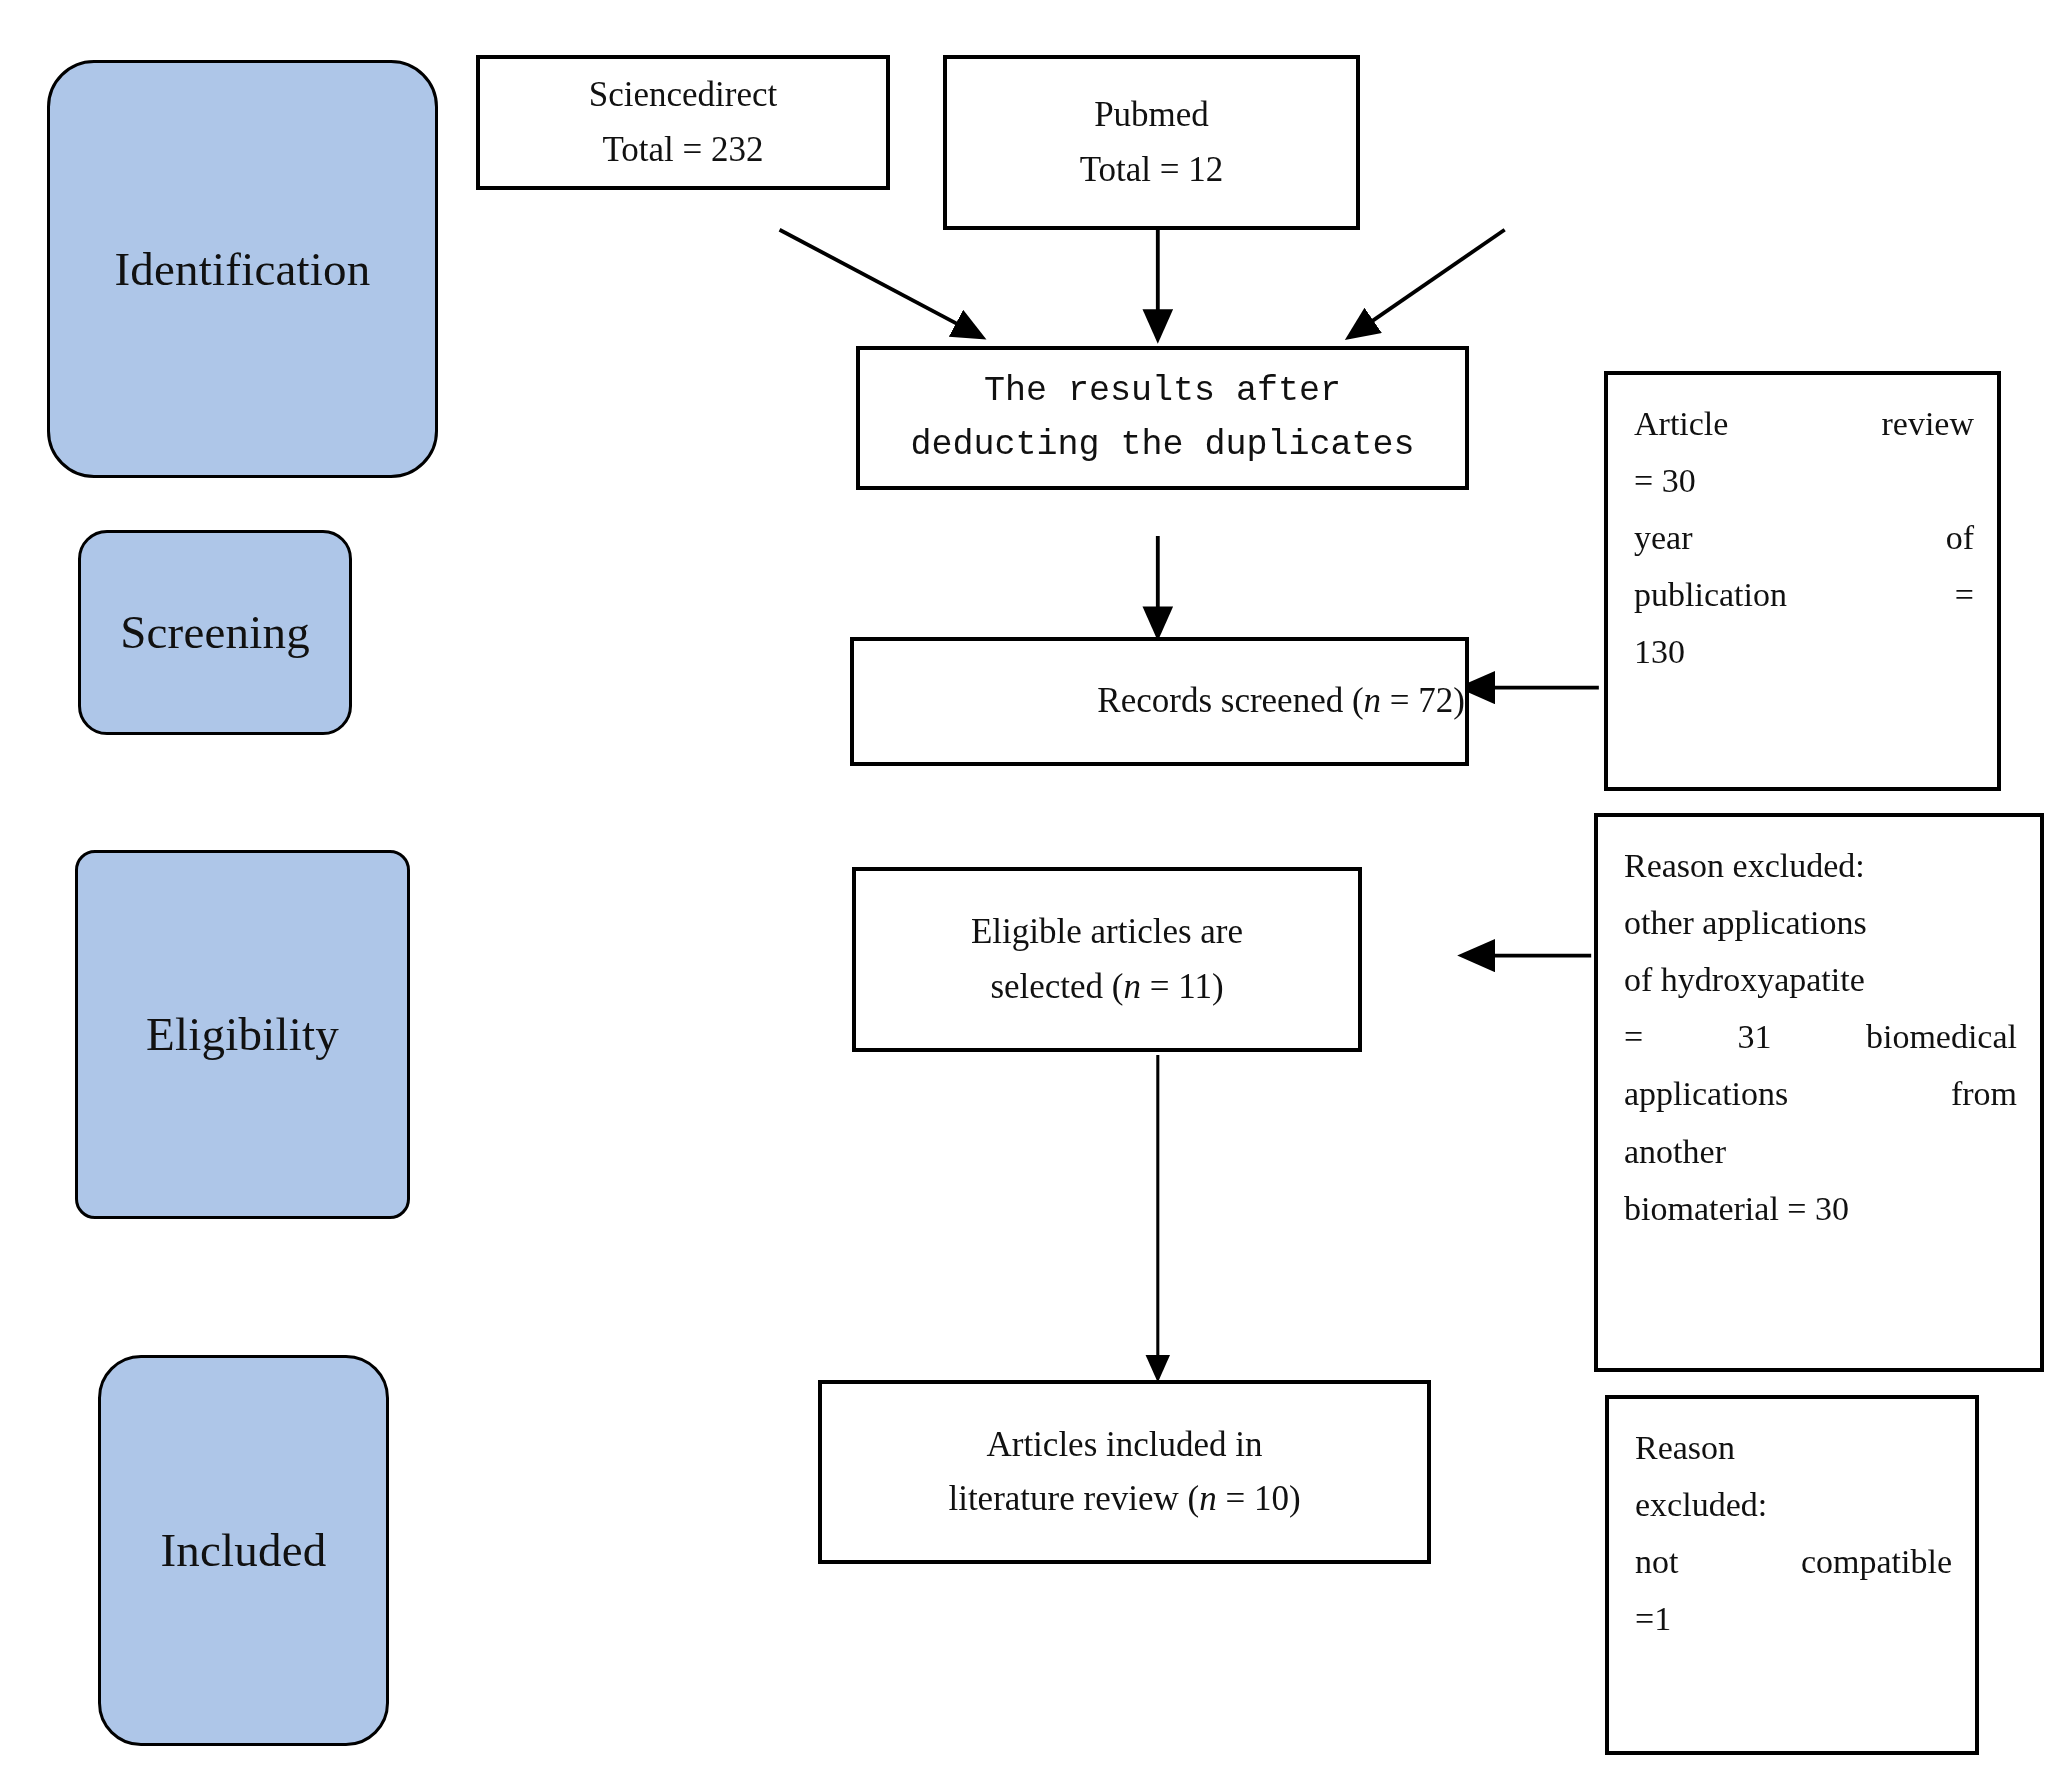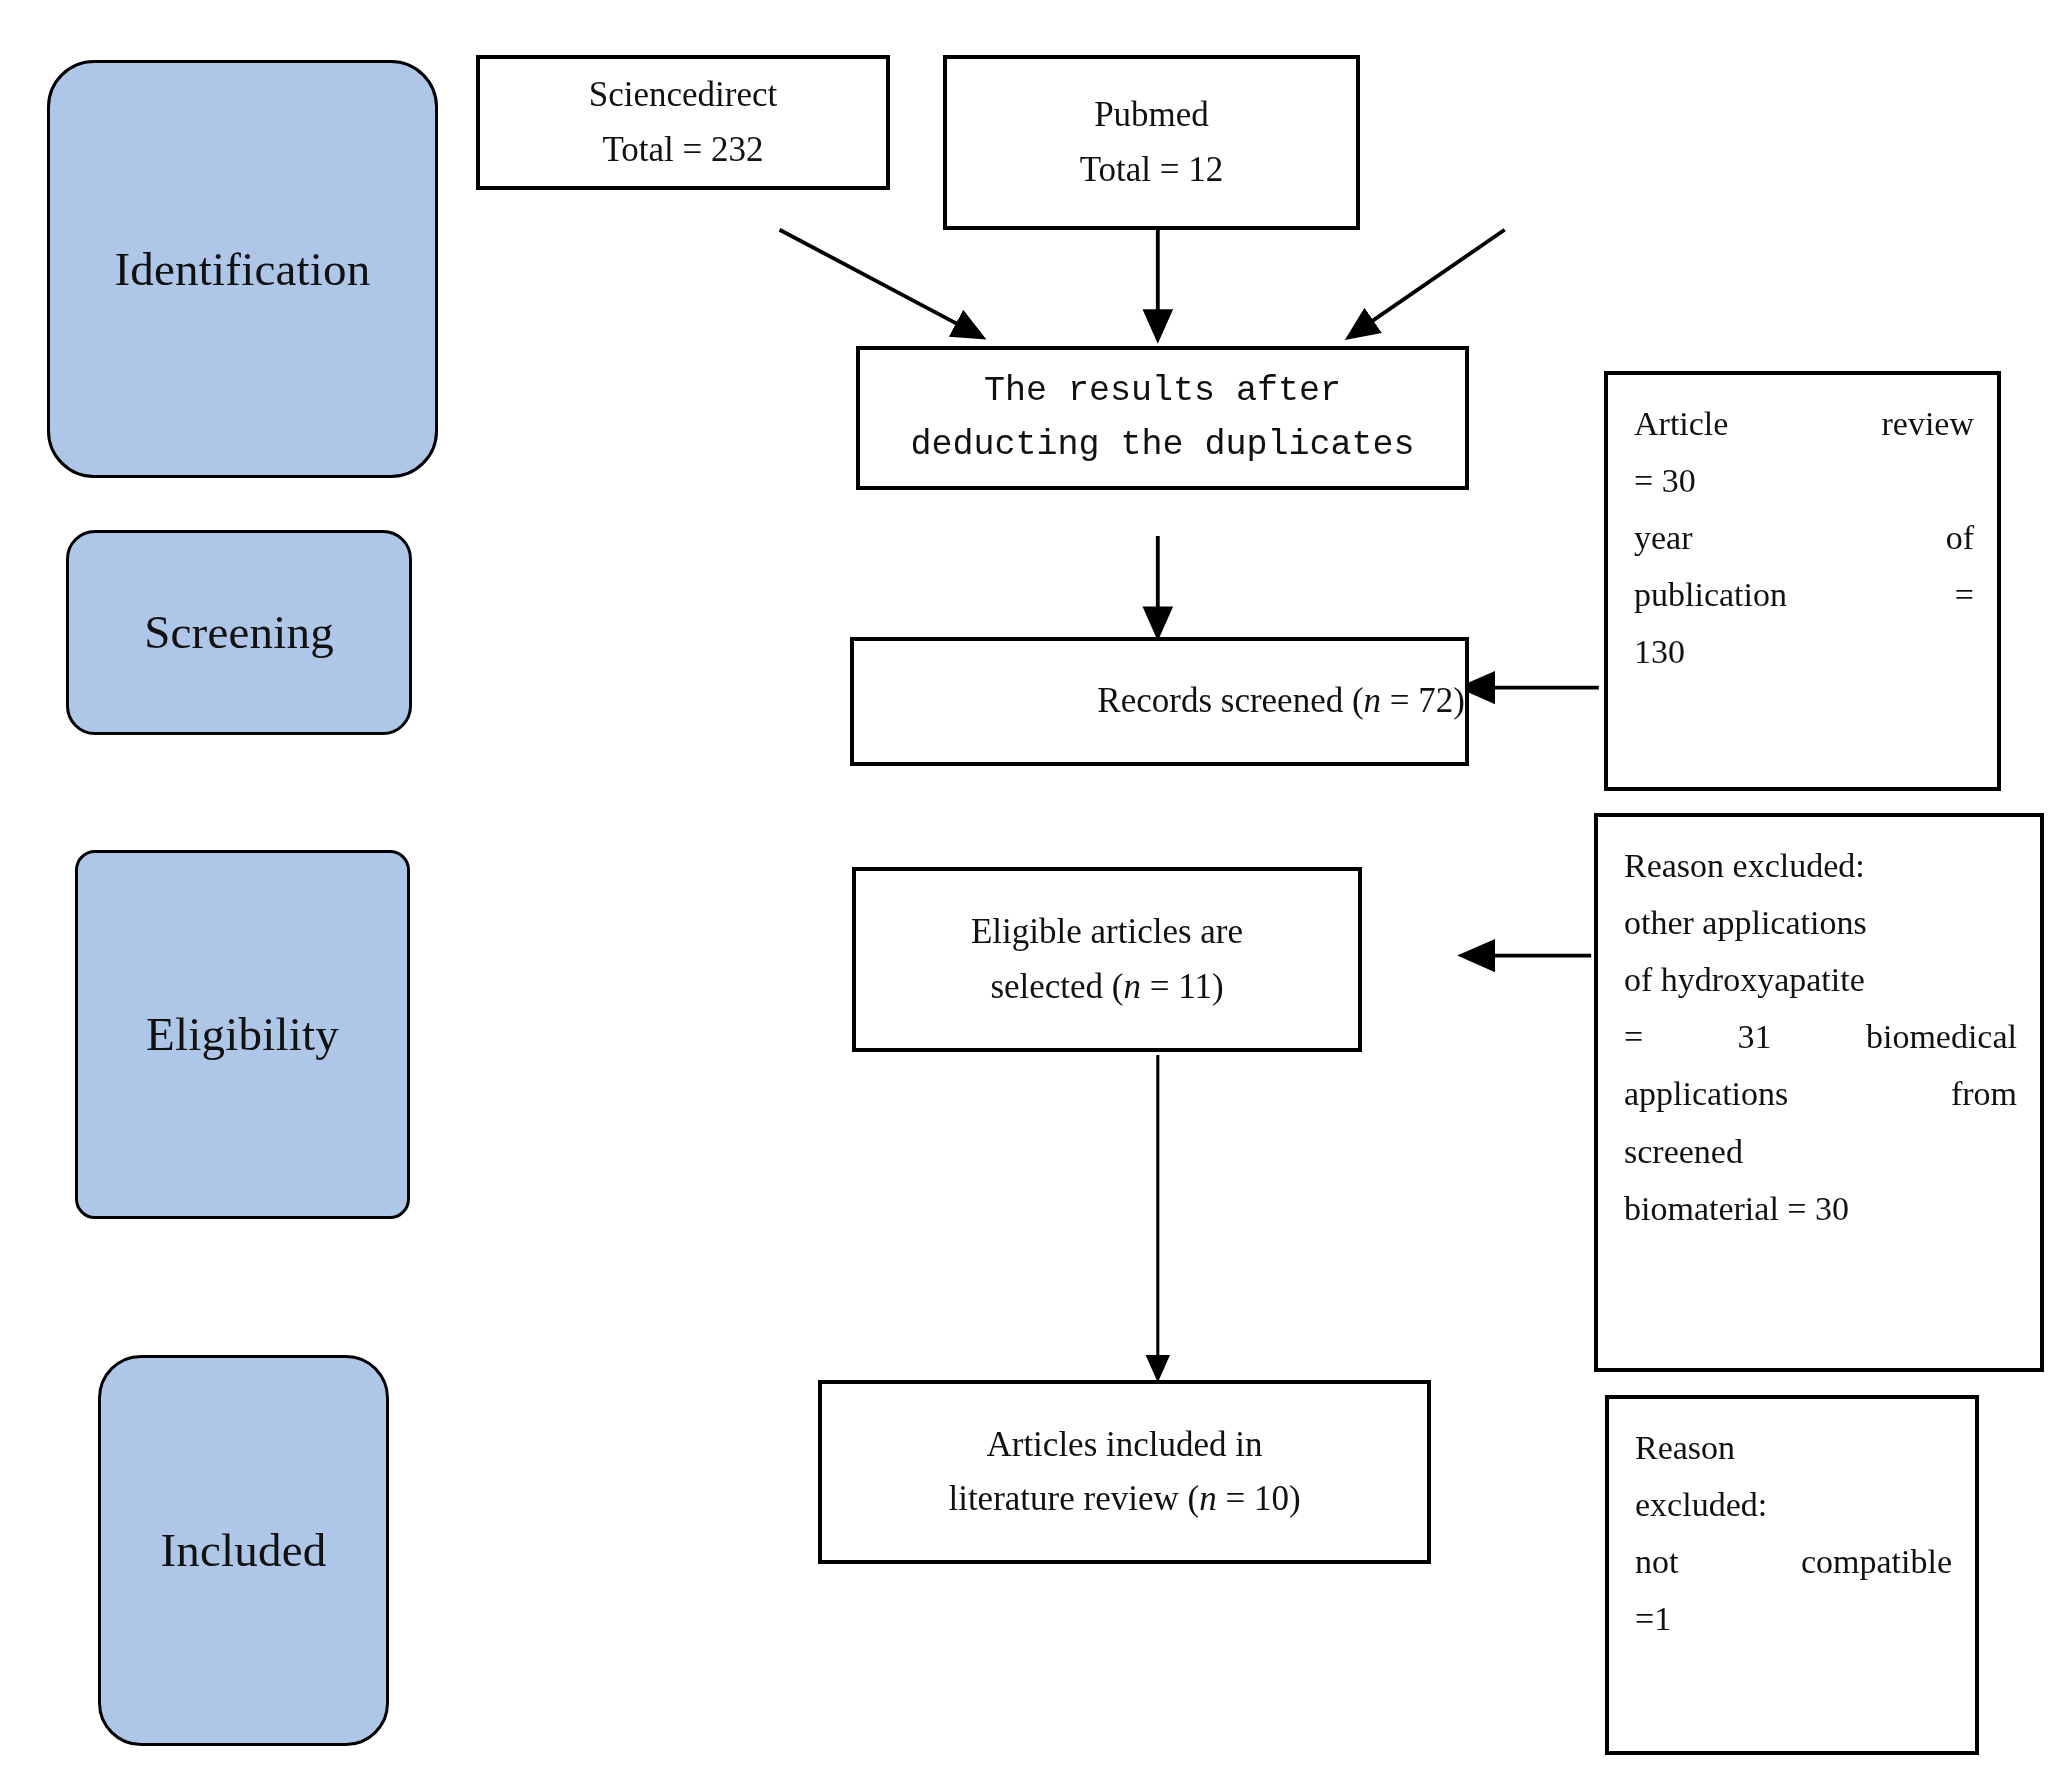--- a/index.html
+++ b/index.html
@@ -115,21 +115,21 @@
 
     <line x1="2078" y1="1248" x2="1912" y2="1248" stroke="#000000" stroke-width="5" marker-end="url(#ah-sm)"></line>
 
     <line x1="1512" y1="1378" x2="1512" y2="1800" stroke="#000000" stroke-width="4" marker-end="url(#ah)"></line>
   </svg>
 
   <div class="stage-box" style="left:47px; top:60px; width:391px; height:418px; border-radius:47px;">
     <span class="stage-label">Identification</span>
   </div>
 
-  <div class="stage-box" style="left:66px; top:530px; width:346px; height:205px; border-radius:29px;">
+  <div class="stage-box" style="left:78px; top:530px; width:274px; height:205px; border-radius:29px;">
     <span class="stage-label">Screening</span>
   </div>
 
   <div class="stage-box" style="left:75px; top:850px; width:335px; height:369px; border-radius:20px;">
     <span class="stage-label">Eligibility</span>
   </div>
 
   <div class="stage-box" style="left:98px; top:1355px; width:291px; height:391px; border-radius:43px;">
     <span class="stage-label">Included</span>
   </div>
@@ -193,21 +193,21 @@
     <div class="note-line">
       <span class="w">=</span>
       <span class="w">31</span>
       <span class="w">biomedical</span>
     </div>
     <div class="note-line">
       <span class="w">applications</span>
       <span class="w">from</span>
     </div>
     <div class="note-line ragged">
-      <span class="w">screened</span>
+      <span class="w">another</span>
     </div>
     <div class="note-line ragged">
       <span class="w">biomaterial = 30</span>
     </div>
   </div>
 
   <div class="proc-box" style="left:818px; top:1380px; width:613px; height:184px;">
     <span class="proc-line">Articles included in</span>
     <span class="proc-line"><span>literature review (</span><span class="italic-n">n</span><span> = 10)</span></span>
   </div>

